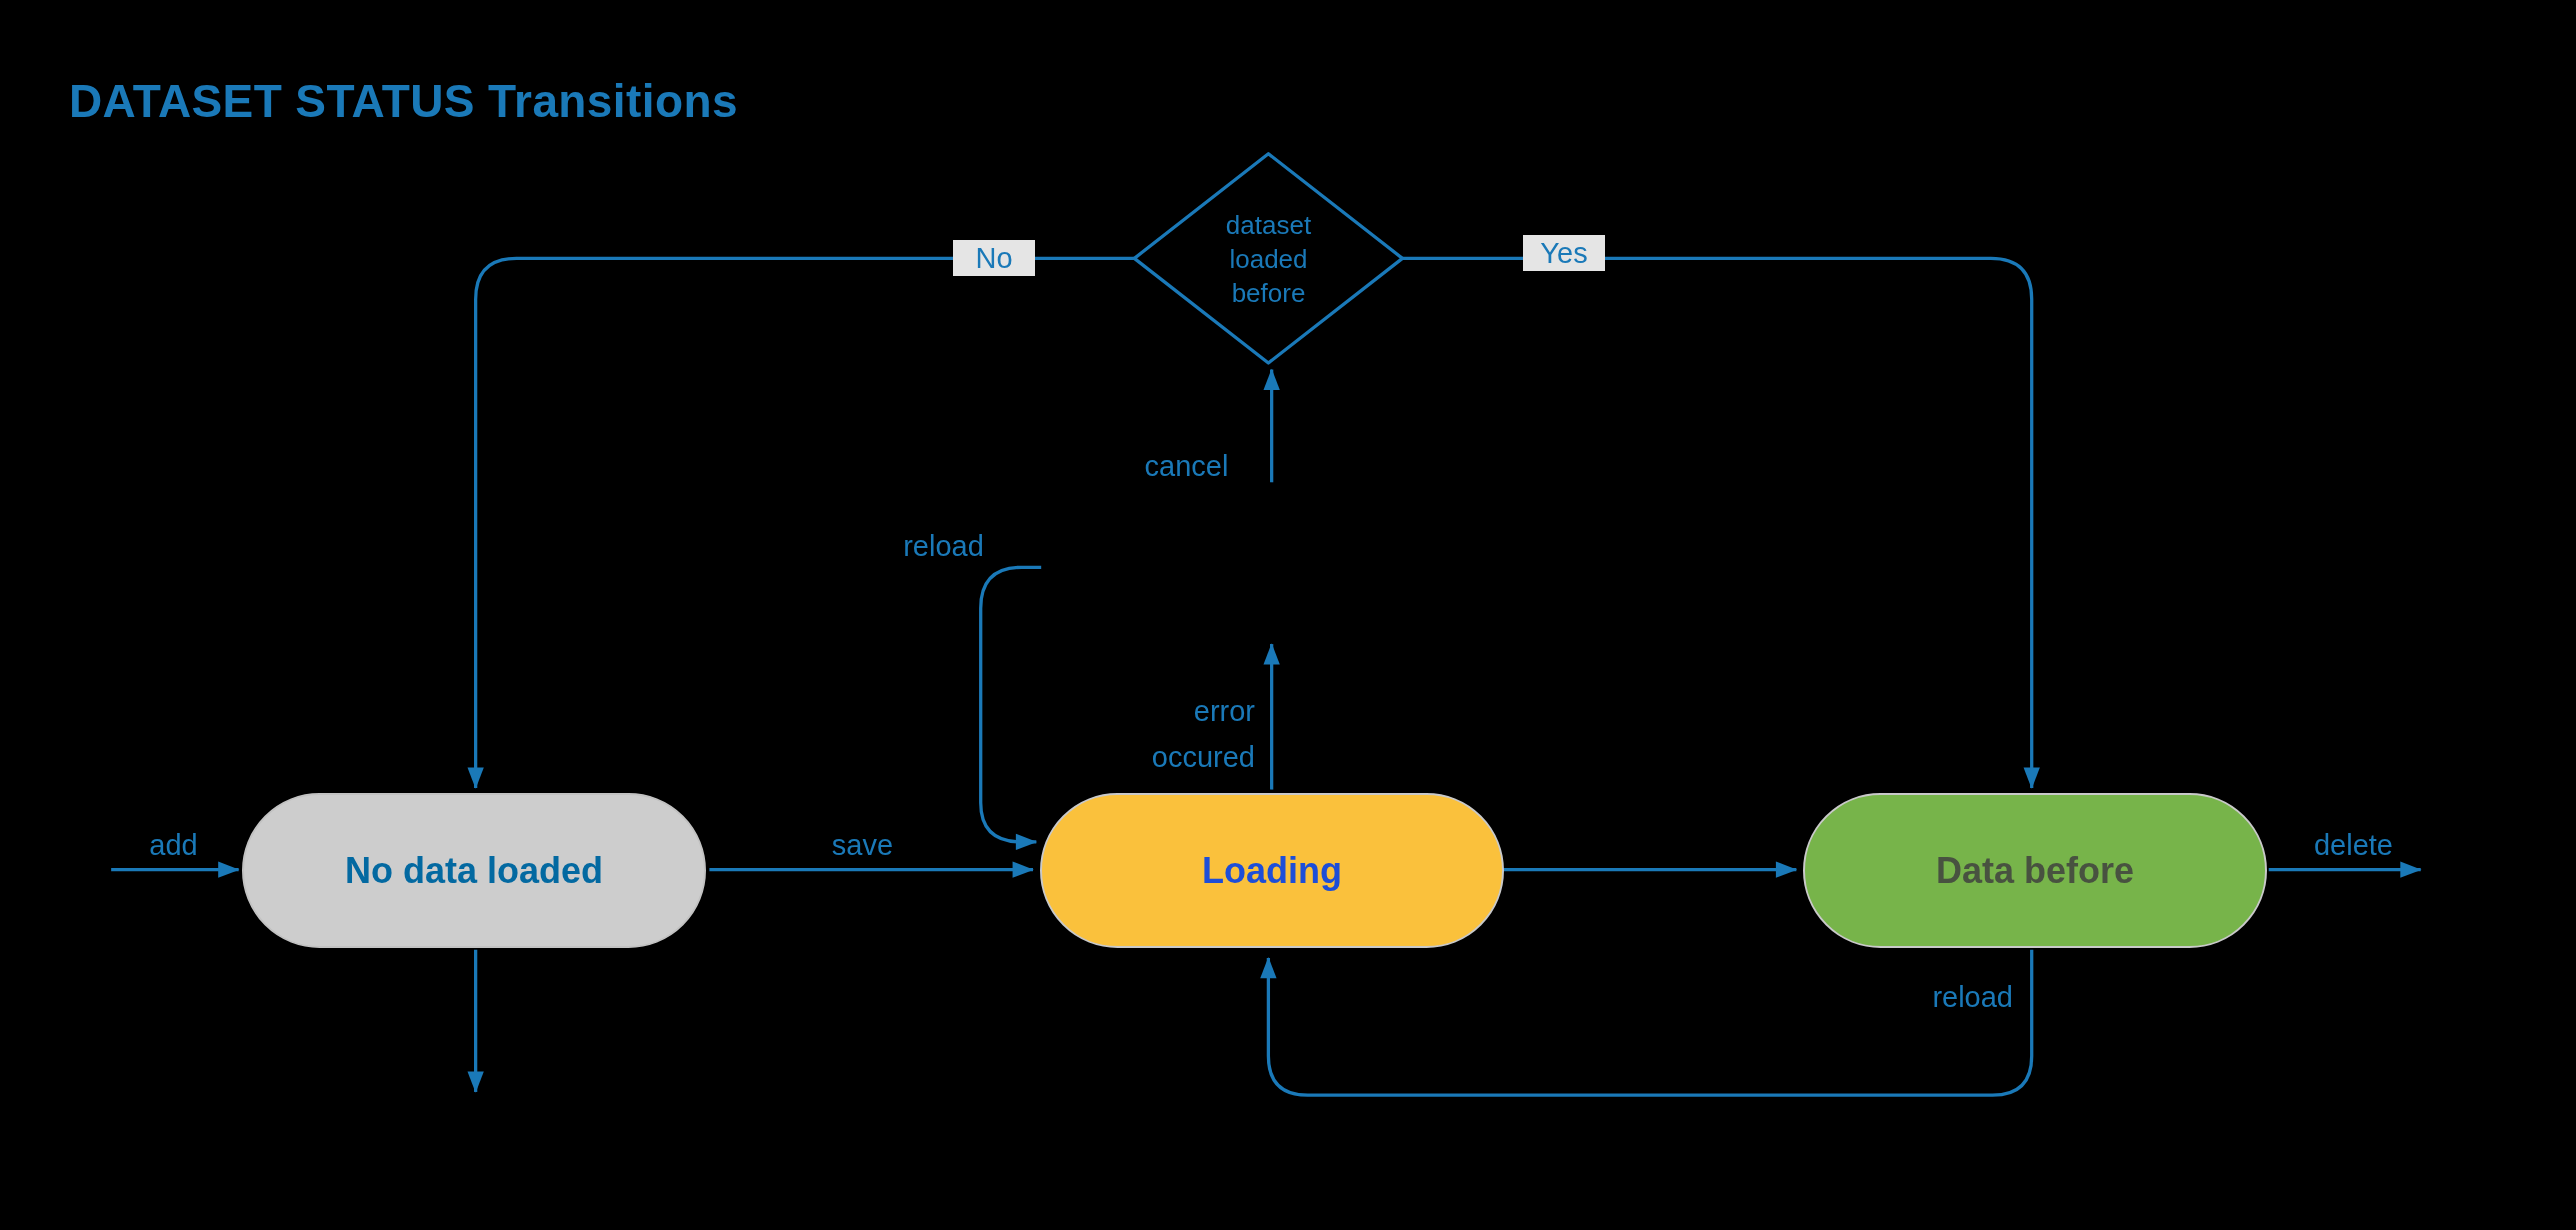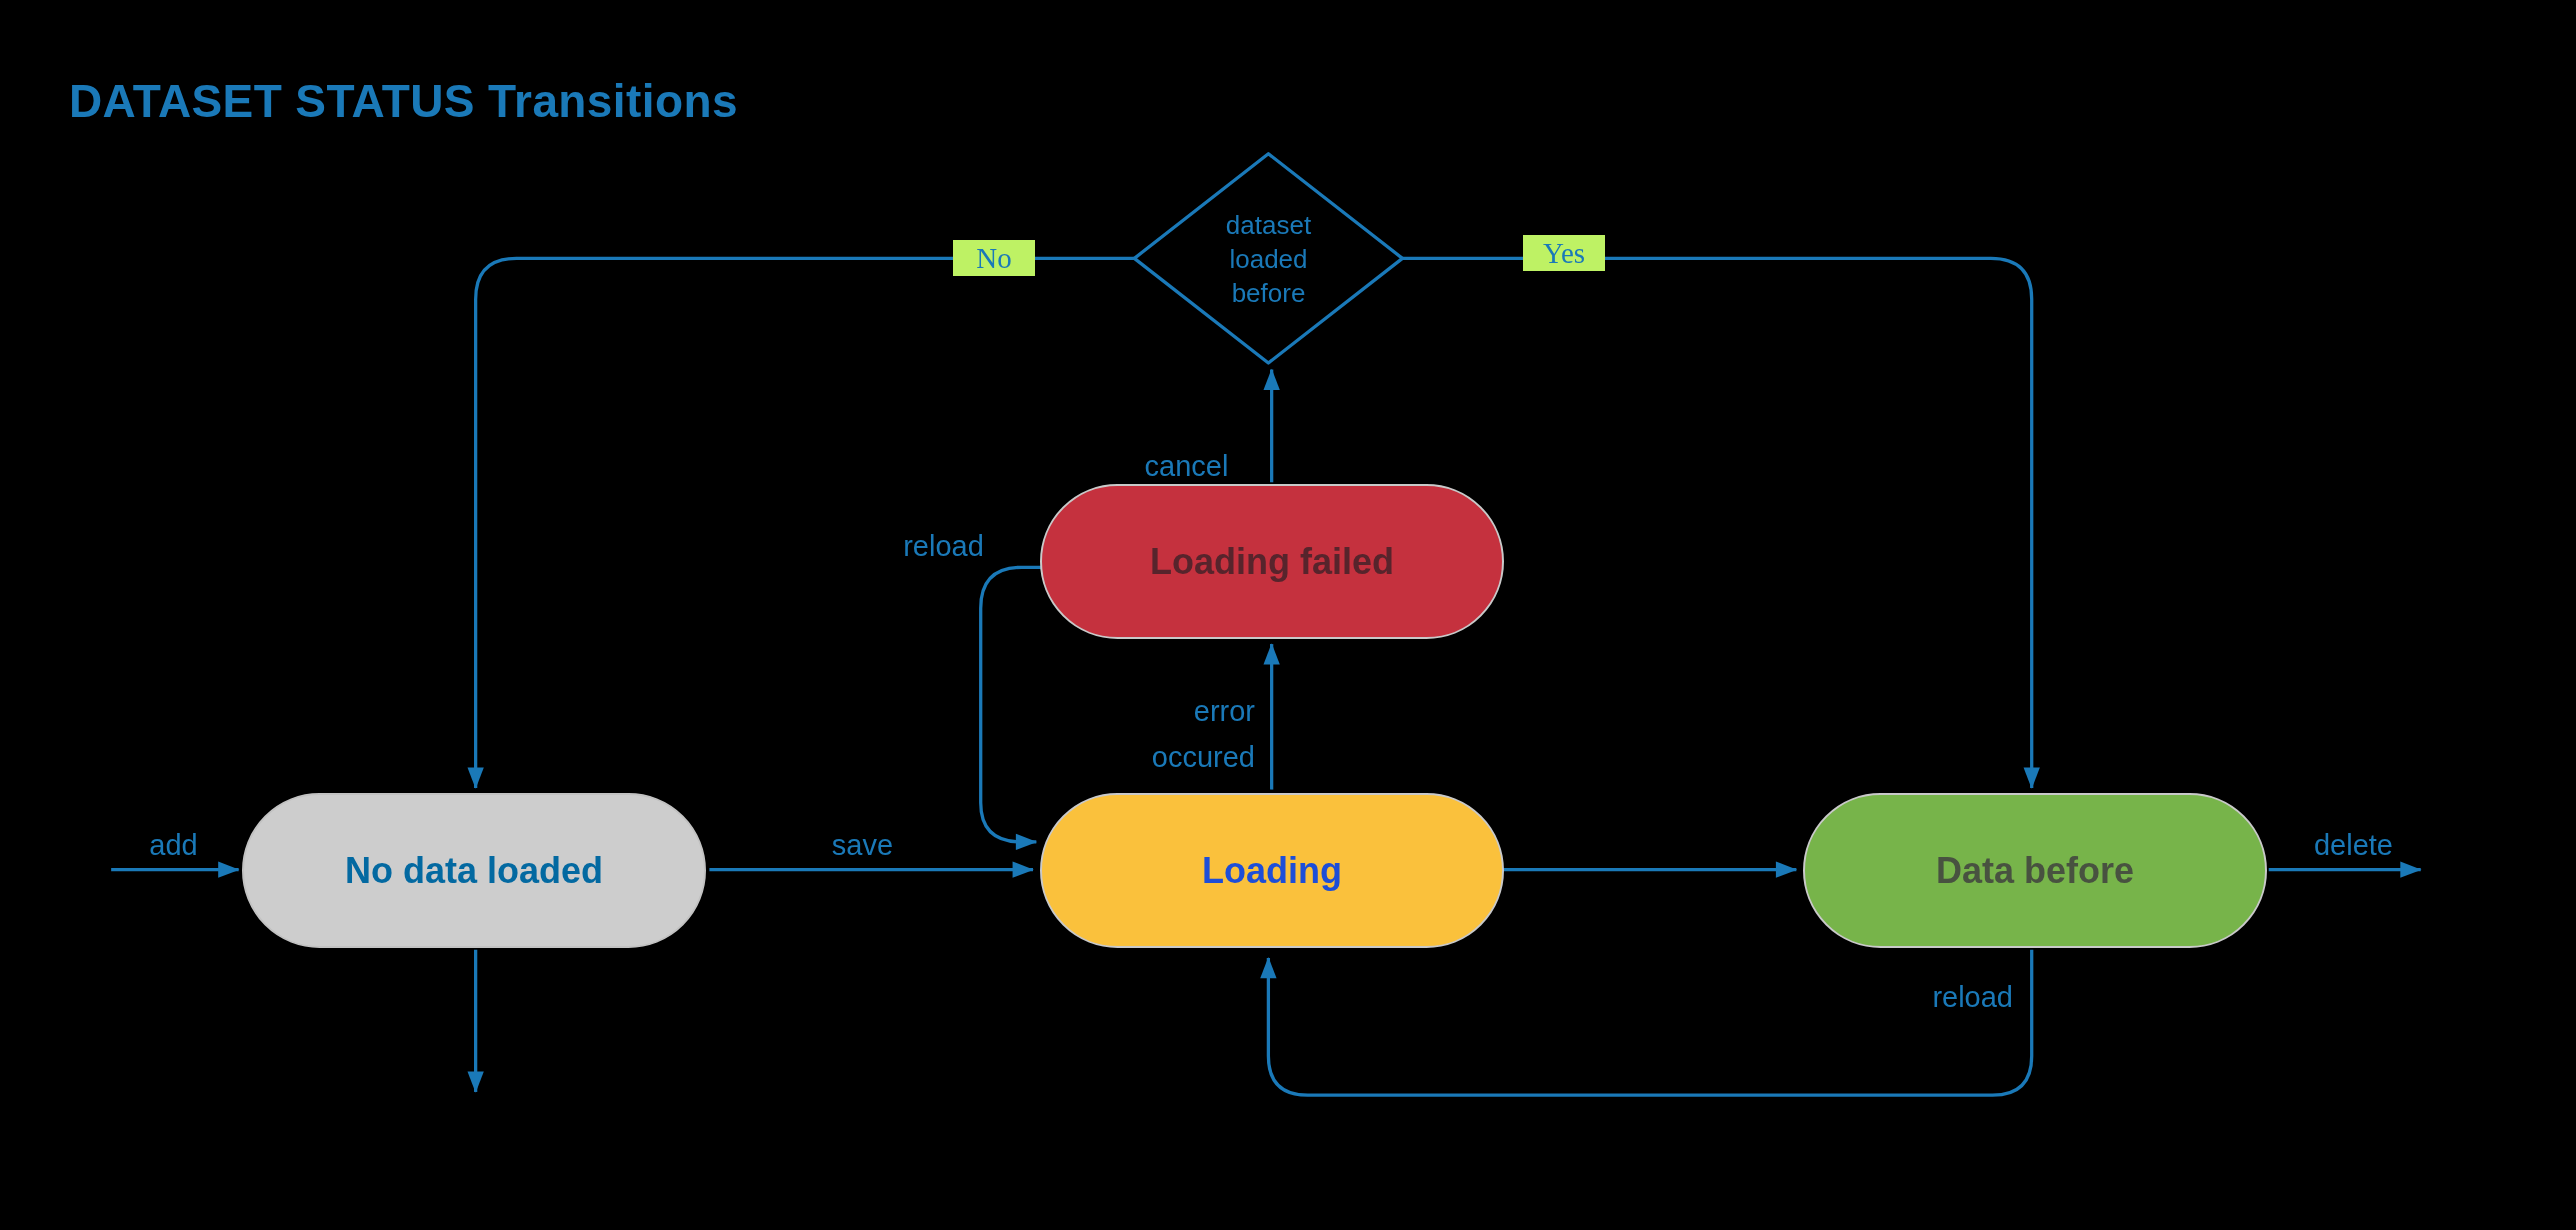--- a/index.html
+++ b/index.html
@@ -30,21 +30,21 @@
   .state-no-data   {left:242px; top:793px; background:#cdcdcd;color:#0369a1;border-color:#c2c2c2;}
   .state-loading   {left:1040px;top:793px; background:#fac13c;color:#1d4ed8;}
   .state-failed    {left:1040px;top:484px; background:#c5313e;color:#57242c;}
   .state-loaded    {left:1803px;top:793px; background:#77b44a;color:#485240;}
   .edge-label{
     position:absolute;font-size:29px;color:var(--blue);
     line-height:36px;white-space:pre-line;
   }
   .lbl-center{text-align:center;}
   .lbl-right{text-align:right;}
-  .lbl-online{background:#bef264;line-height:36px;font-family:Liberation Serif, serif;}
+  .lbl-online{background:#e5e5e5;line-height:36px;}
   .decision-label{
     position:absolute;left:1187px;top:208px;width:163px;
     text-align:center;font-size:26px;line-height:34px;
     color:var(--blue);white-space:pre-line;
   }
   .lbl-no      {left:953px;top:240px;width:82px;}
   .lbl-yes     {left:1523px;top:235px;width:82px;}
   .lbl-cancel  {left:1105px;top:448px;width:163px;}
   .lbl-reload-f{left:862px;top:528px;width:163px;}
   .lbl-error   {left:1092px;top:688px;width:163px;line-height:46px;}
@@ -87,23 +87,20 @@
   <div class="decision-label">dataset
 loaded
 before</div>
 
   <div class="state state-no-data">
     <span>No data loaded</span>
   </div>
   <div class="state state-loading">
     <span>Loading</span>
   </div>
-  <div class="state state-failed">
-    <span>Loading failed</span>
-  </div>
   <div class="state state-loaded">
     <span>Data before</span>
   </div>
 
   <div class="edge-label lbl-center lbl-online lbl-no">No</div>
   <div class="edge-label lbl-center lbl-online lbl-yes">Yes</div>
   <div class="edge-label lbl-center lbl-cancel">cancel</div>
   <div class="edge-label lbl-center lbl-reload-f">reload</div>
   <div class="edge-label lbl-right lbl-error">error
 occured</div>

